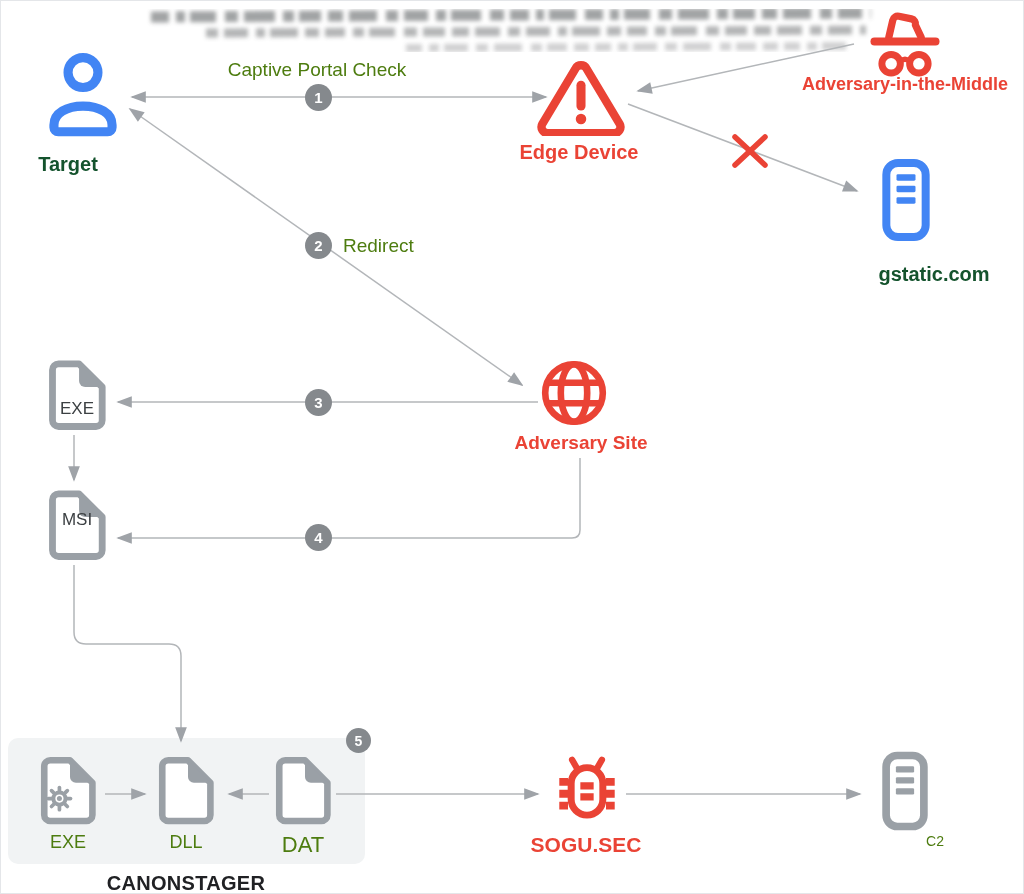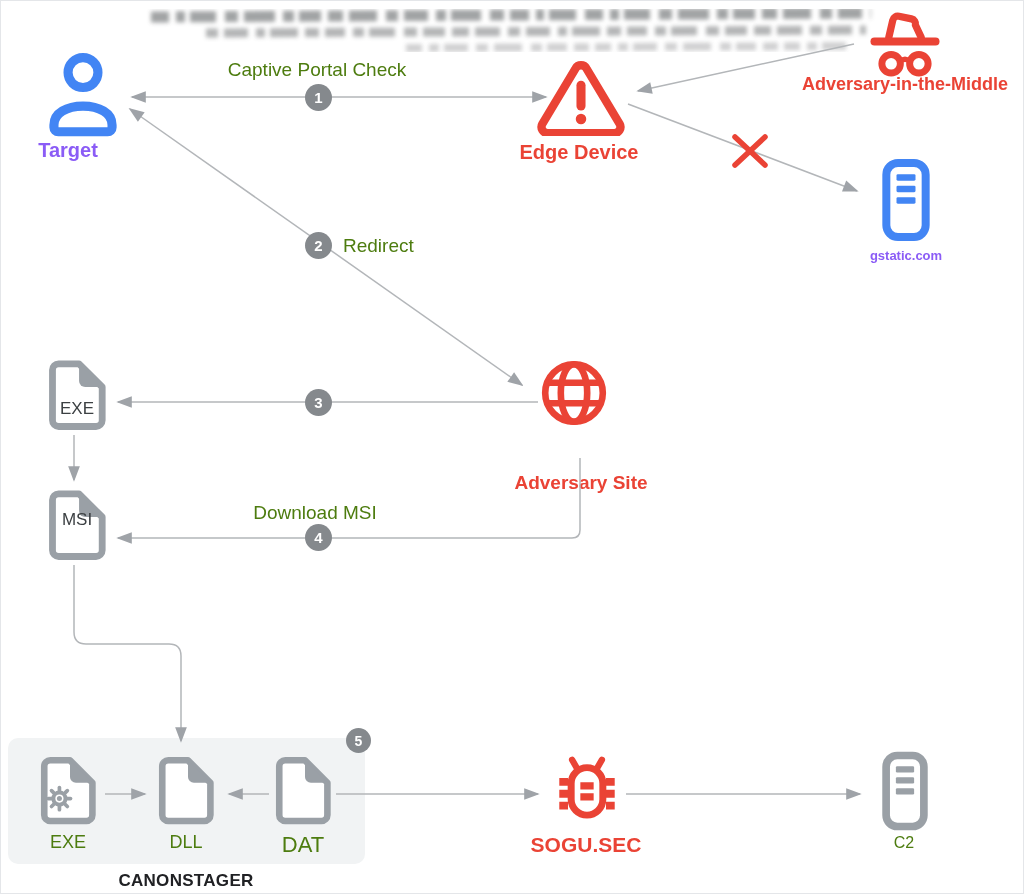--- a/index.html
+++ b/index.html
@@ -4,21 +4,21 @@
 <style>
   html,body{margin:0;padding:0;background:#fff;}
   #canvas{
     position:relative;width:1024px;height:894px;background:#ffffff;
     border:1px solid #E4E6E9;box-sizing:border-box;overflow:hidden;
     font-family:"Liberation Sans",sans-serif;
   }
   .lbl{position:absolute;font-family:"Liberation Sans",sans-serif;line-height:1.1;}
   .ctr{text-align:center;}
   .bold{font-weight:bold;}
-  .blue{color:#8b5cf6;}
+  .blue{color:#14532d;margin-top:14px;}
   .red{color:#EA4335;}
   .dark{color:#4d7c0f;}
   .black{color:#202124;}
   .num-circle{
     position:absolute;width:27px;height:27px;border-radius:50%;
     background:#85898D;color:#fff;font-weight:bold;font-size:15px;
     display:flex;align-items:center;justify-content:center;z-index:5;
     font-family:"Liberation Sans",sans-serif;
   }
   .icon{position:absolute;z-index:3;}
@@ -164,43 +164,42 @@
     <rect x="9.3" y="16.4" width="11.4" height="3.9" rx="0.8" fill="#9AA0A6"></rect>
     <rect x="9.3" y="23.3" width="11.4" height="3.9" rx="0.8" fill="#9AA0A6"></rect>
   </svg>
 
   <div class="lbl ctr bold blue" style="left:12px;top:138px;width:110px;font-size:20px;">Target</div>
 
   <div class="lbl ctr bold red" style="left:498px;top:140px;width:160px;font-size:20px;">Edge Device</div>
 
   <div class="lbl ctr bold red" style="left:782px;top:74px;width:244px;font-size:18px;">Adversary-in-the-Middle</div>
 
-  <div class="lbl ctr bold blue" style="left:845px;top:248px;width:120px;font-size:13px;">gstatic.com</div>
-
-  <div class="lbl ctr bold red" style="left:500px;top:432px;width:160px;font-size:19px;margin-top:40px;">Adversary Site</div>
+  <div class="lbl ctr bold blue" style="left:873px;top:248px;width:120px;font-size:20px;">gstatic.com</div>
+
+  <div class="lbl ctr bold red" style="left:500px;top:432px;width:160px;font-size:19px;">Adversary Site</div>
 
   <div class="lbl ctr bold red" style="left:515px;top:832px;width:140px;font-size:21px;">SOGU.SEC</div>
 
-  <div class="lbl ctr dark" style="left:873px;top:833px;width:60px;font-size:16px;text-align:center;">C2</div>
-
-  <div class="lbl ctr bold black" style="left:95px;top:871px;width:180px;font-size:17px;letter-spacing:.3px;">CANONSTAGER</div>
+  <div class="lbl ctr dark" style="left:904px;top:833px;width:60px;font-size:14px;text-align:center;">C2</div>
+
+  <div class="lbl ctr bold black" style="left:95px;top:871px;width:180px;font-size:20px;letter-spacing:.3px;">CANONSTAGER</div>
 
   <div class="inner-file-label" style="left:48px;top:398px;width:56px;">EXE</div>
   <div class="inner-file-label" style="left:48px;top:509px;width:56px;">MSI</div>
 
   <div class="lbl ctr dark" style="left:36px;top:832px;width:62px;font-size:18px;z-index:2;">EXE</div>
   <div class="lbl ctr dark" style="left:154px;top:832px;width:62px;font-size:18px;z-index:2;">DLL</div>
   <div class="lbl ctr dark" style="left:271px;top:832px;width:62px;font-size:22px;z-index:2;text-align:center;">DAT</div>
 
   <div class="lbl ctr dark" style="left:166px;top:59px;width:300px;font-size:19px;z-index:2;">Captive Portal Check</div>
   <div class="num-circle" style="left:304px;top:83px;">1</div>
 
   <div class="lbl dark" style="left:342px;top:235px;width:120px;font-size:19px;z-index:2;">Redirect</div>
   <div class="num-circle" style="left:304px;top:231px;">2</div>
 
   <div class="num-circle" style="left:304px;top:388px;">3</div>
 
-  <div class="lbl ctr dark" style="left:164px;top:502px;width:300px;font-size:19px;z-index:2;">Download MSI</div>
   <div class="num-circle" style="left:304px;top:523px;">4</div>
 
   <div class="num-circle" style="left:345px;top:727px;width:25px;height:25px;font-size:14px;">5</div>
 
 </div>
 
 </body></html>

